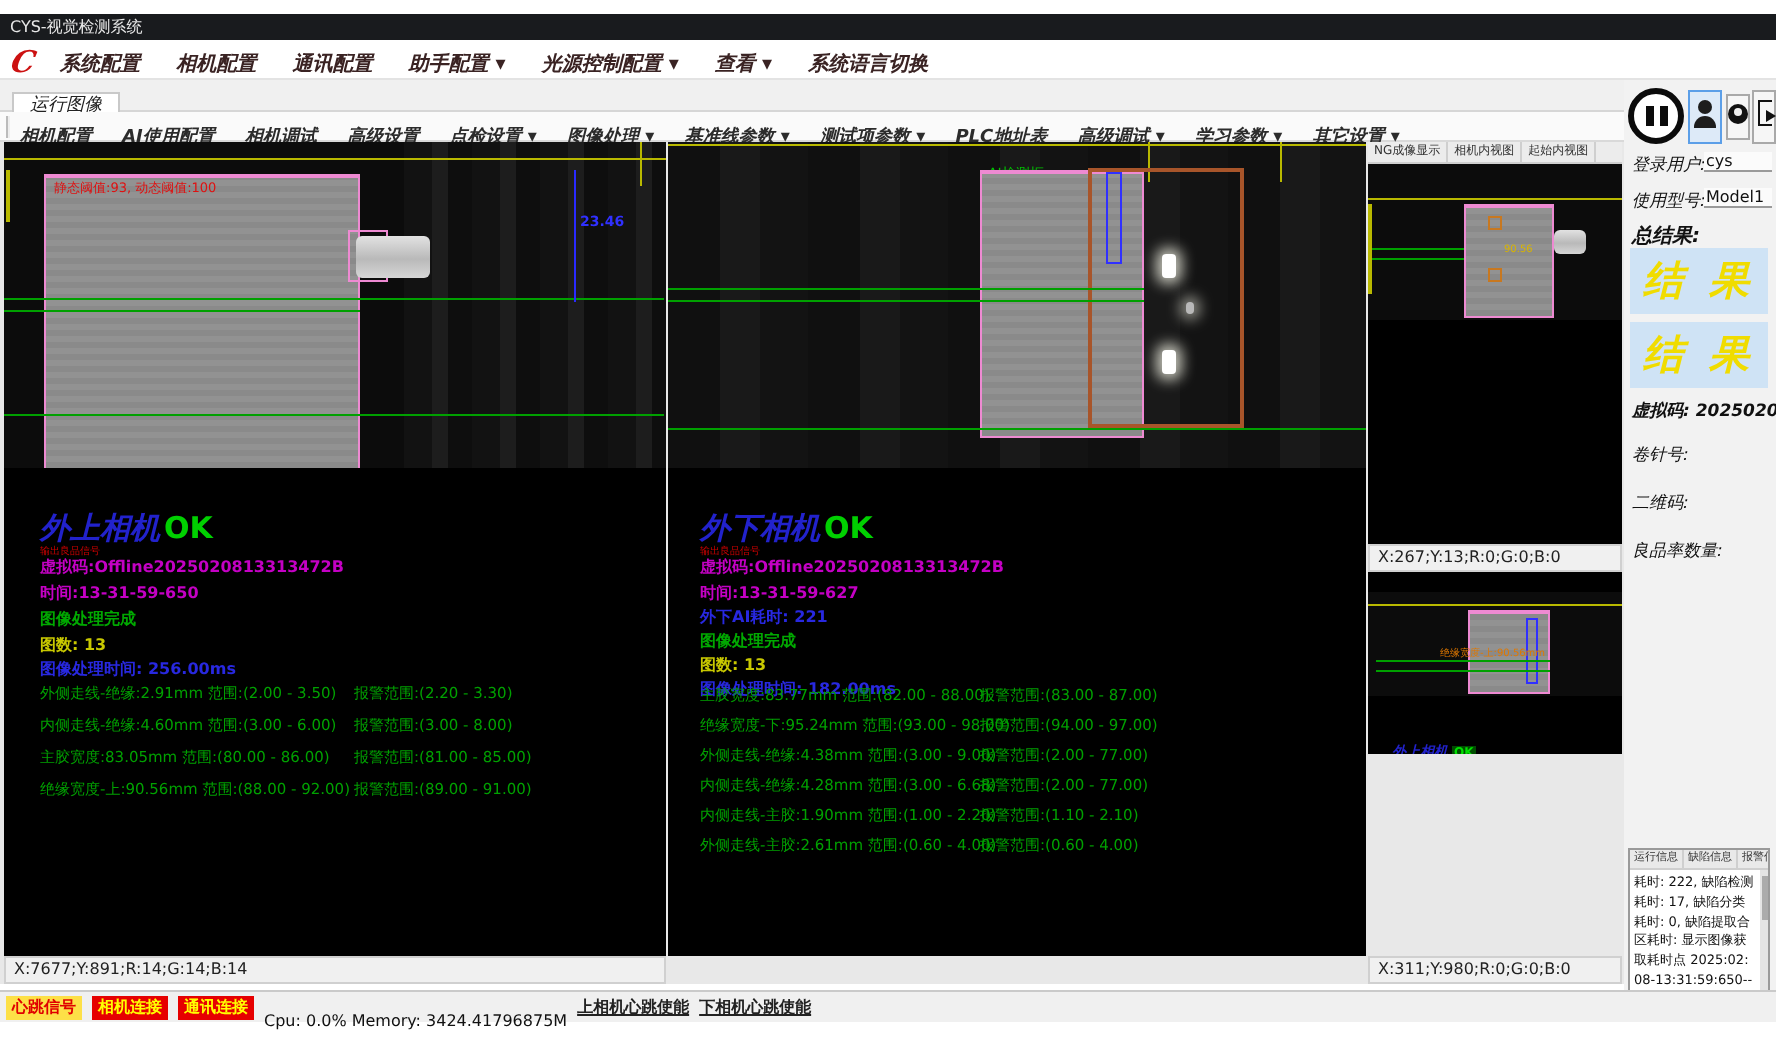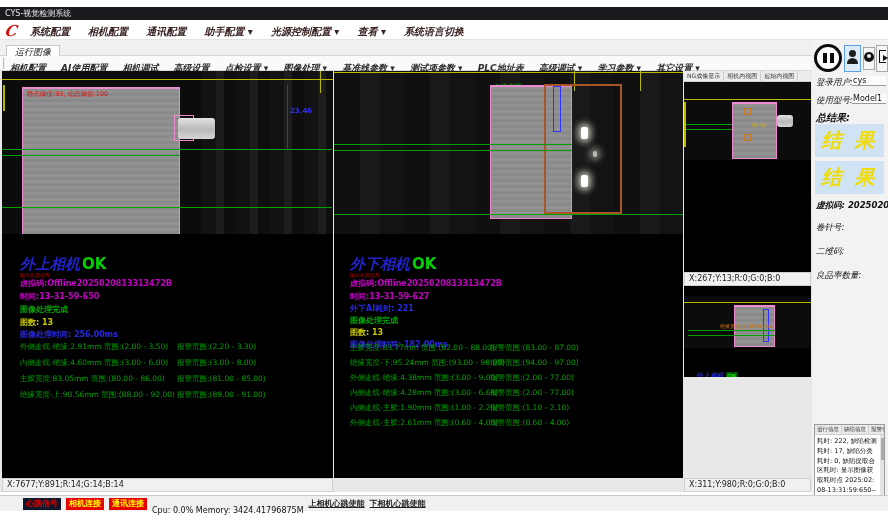--- a/index.html
+++ b/index.html
@@ -81,21 +81,21 @@
   .infobox { position:absolute; left:2px; top:384px; width:71px; height:73px; background:#fff; border:1px solid #9a9a9a; overflow:hidden; }
   .info-tabs { display:flex; height:10px; background:#e9e9e9; border-bottom:1px solid #cfcfcf; }
   .info-tabs span { font-size:5.5px; line-height:9px; padding:0 2px; border-right:1px solid #cfcfcf; white-space:nowrap; color:#333; }
   .log { font-size:6.5px; line-height:1.5; padding:2px 6px 2px 2px; color:#111; word-break:break-all; }
   .sb { position:absolute; right:0; top:10px; bottom:0; width:4px; background:#e4e4e4; }
   .sb-thumb { position:absolute; left:0.5px; top:3px; width:3px; height:22px; background:#ababab; }
 
   
   .statusbar { position:absolute; left:0; top:495px; width:100%; height:16px; background:#f0f0f0; border-top:1px solid #cacaca; display:flex; align-items:center; padding-left:3px; gap:5px; font-size:8px; }
   .badge { font-weight:bold; padding:1px 3px; line-height:10px; }
-  .badge.yellow { background:#0f172a; color:#e00000;margin-left:20px; }
+  .badge.yellow { background:#fde047; color:#e00000; }
   .badge.red { background:#e60000; color:#ffff00; }
   .cpu-text { color:#111;margin-top:13px; }
   .hb-link { color:#222; text-decoration:underline; font-weight:bold; }
 </style>
 </head>
 <body>
 
 <div class="window">
 
   <div class="titlebar">

